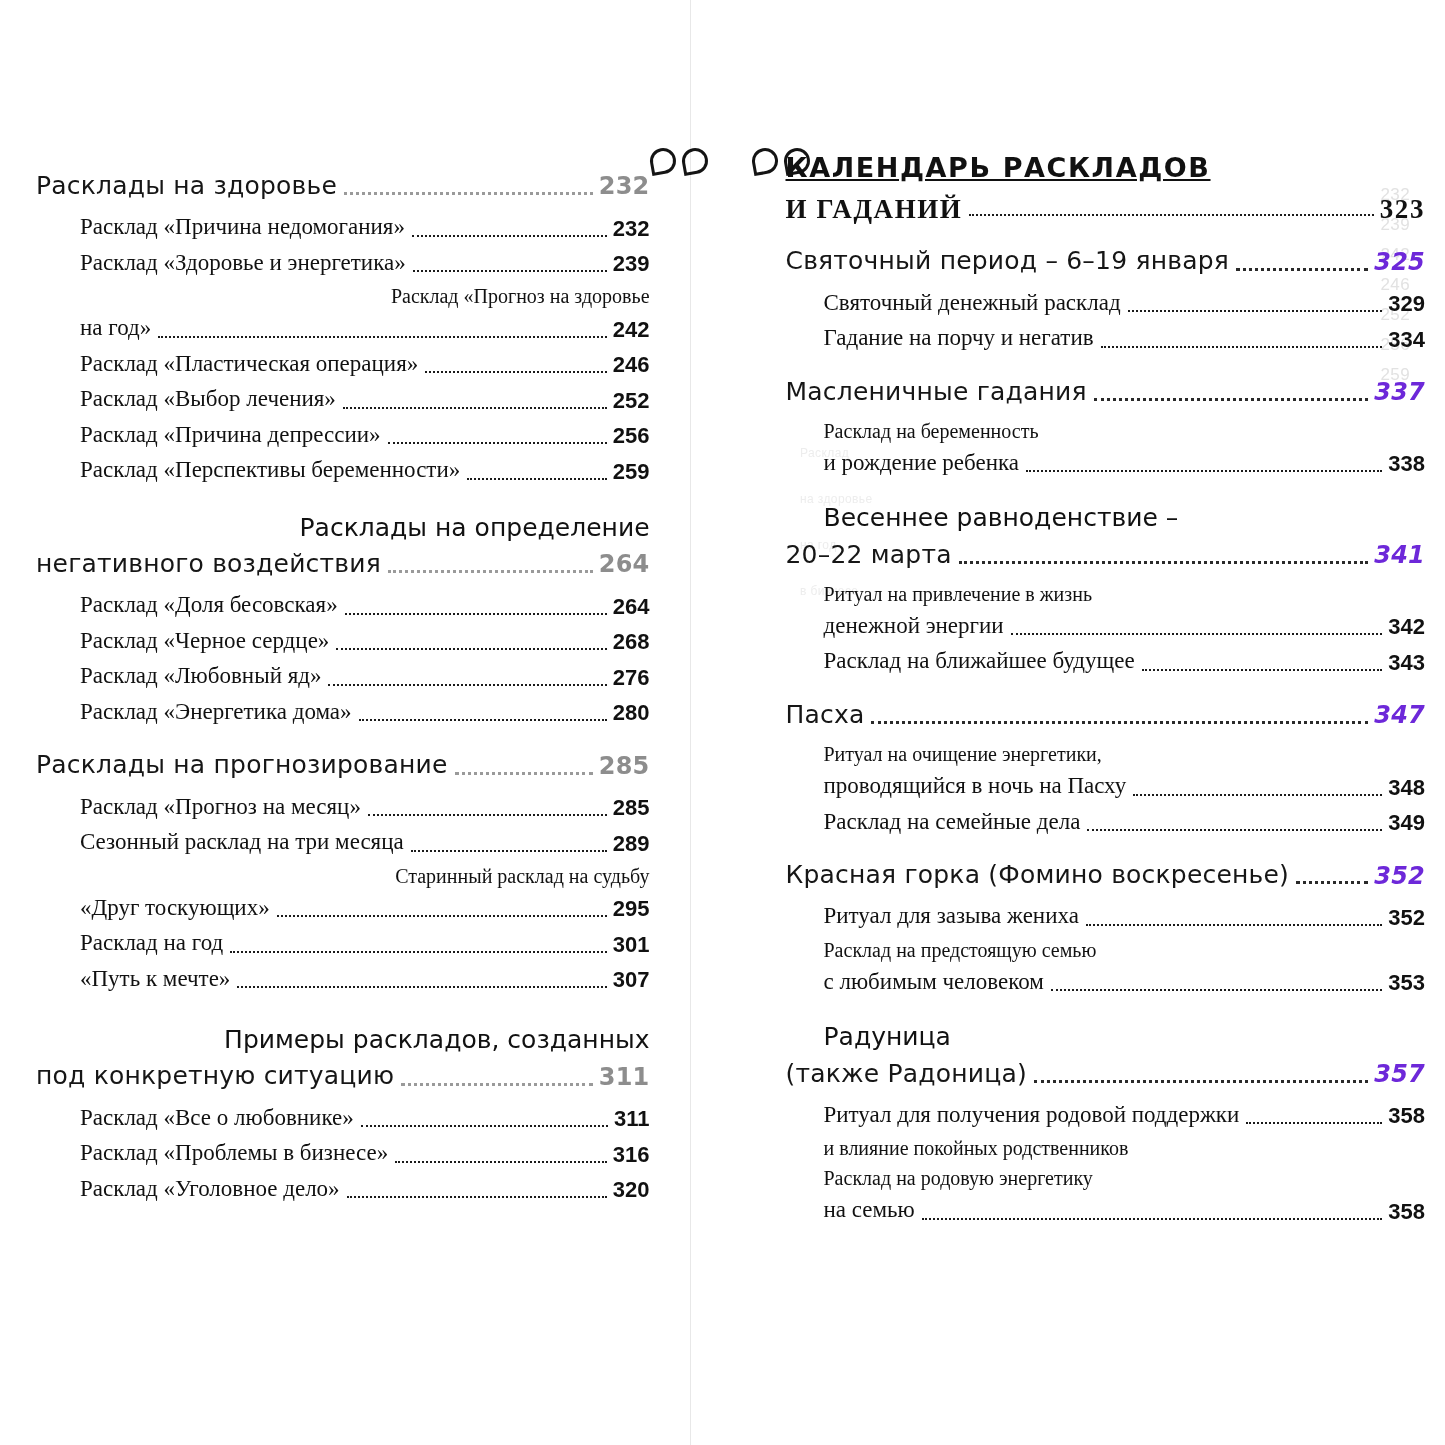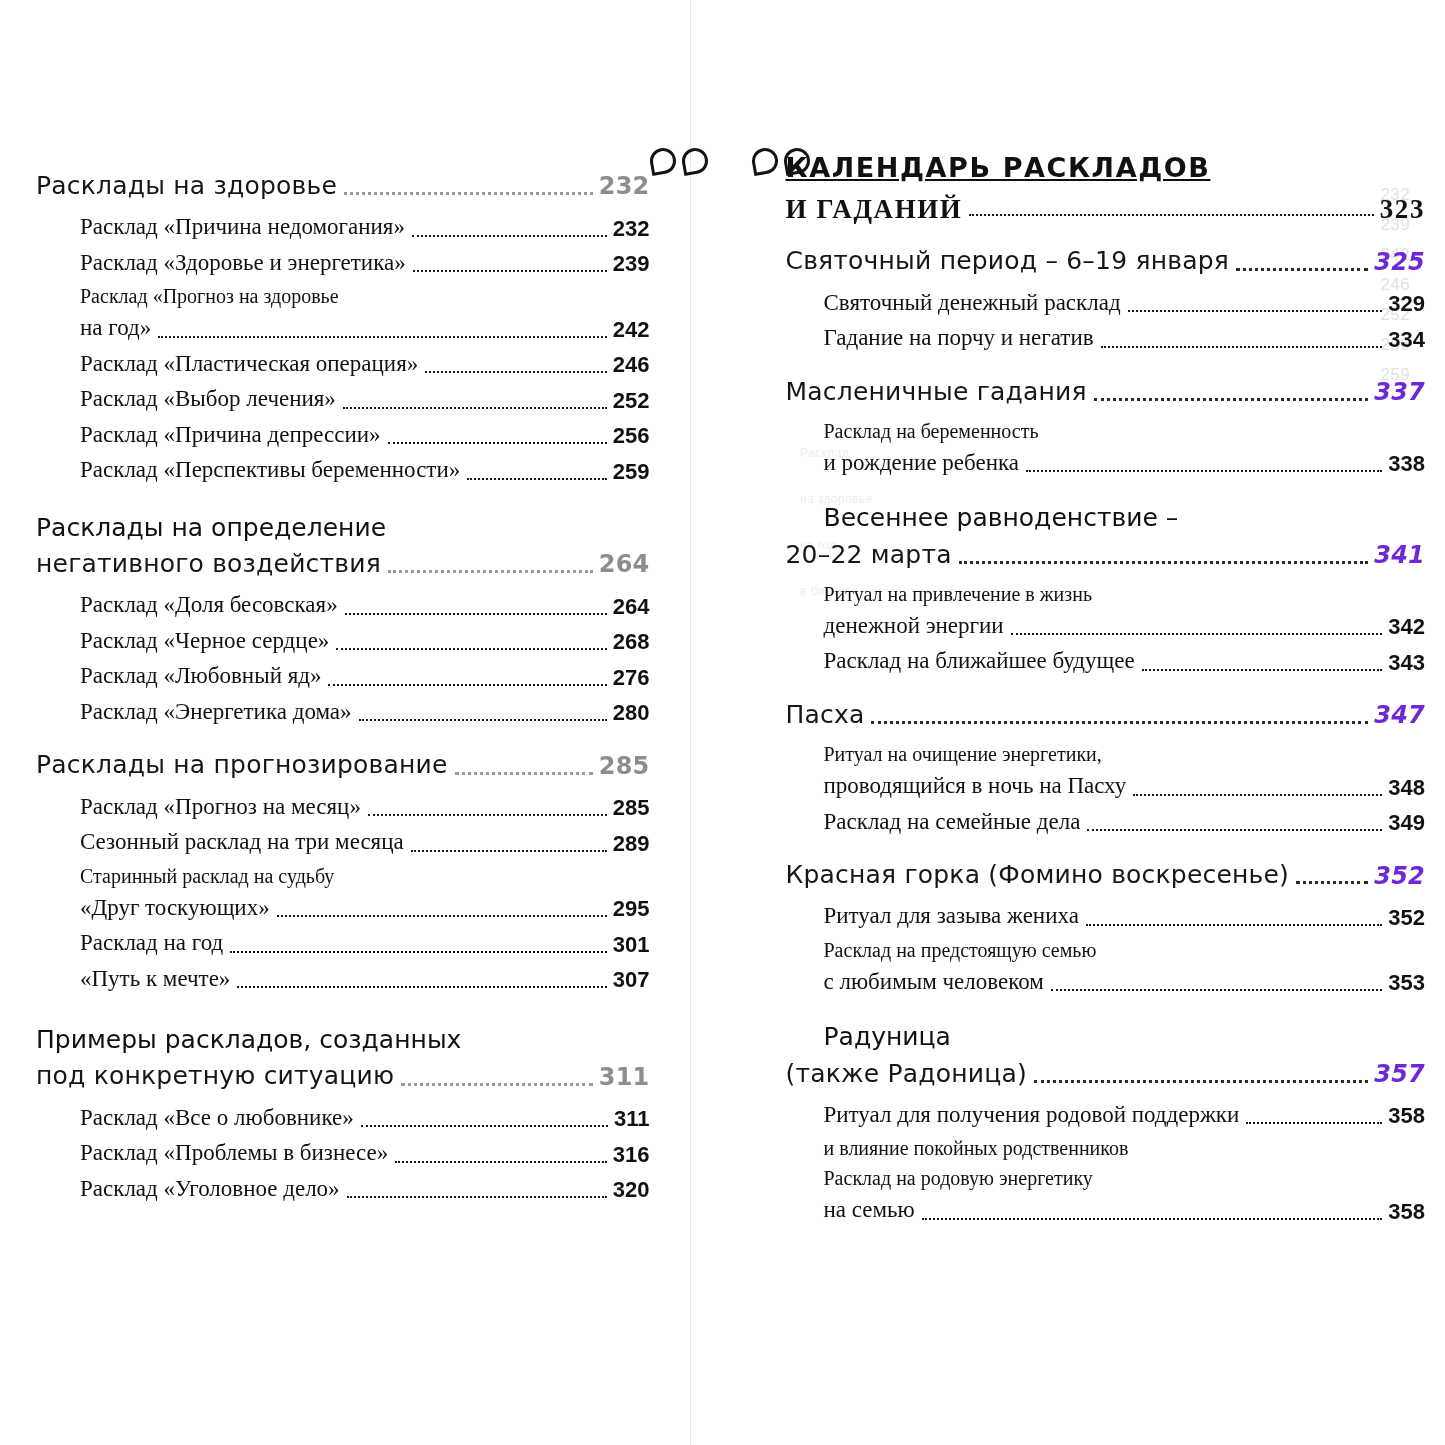--- a/index.html
+++ b/index.html
@@ -21,20 +21,21 @@
     display: flex;
     box-sizing: border-box;
   }
   .page {
     position: relative;
     box-sizing: border-box;
   }
   .page-left {
     width: 690px;
     padding: 150px 40px 0 36px;
+    text-align: right;
   }
   .gutter {
     width: 25px;
     background: #ffffff;
     border-left: 1px solid #e8e8e8;
   }
   .page-right {
     width: 730px;
     padding: 150px 20px 0 70px;
   }

